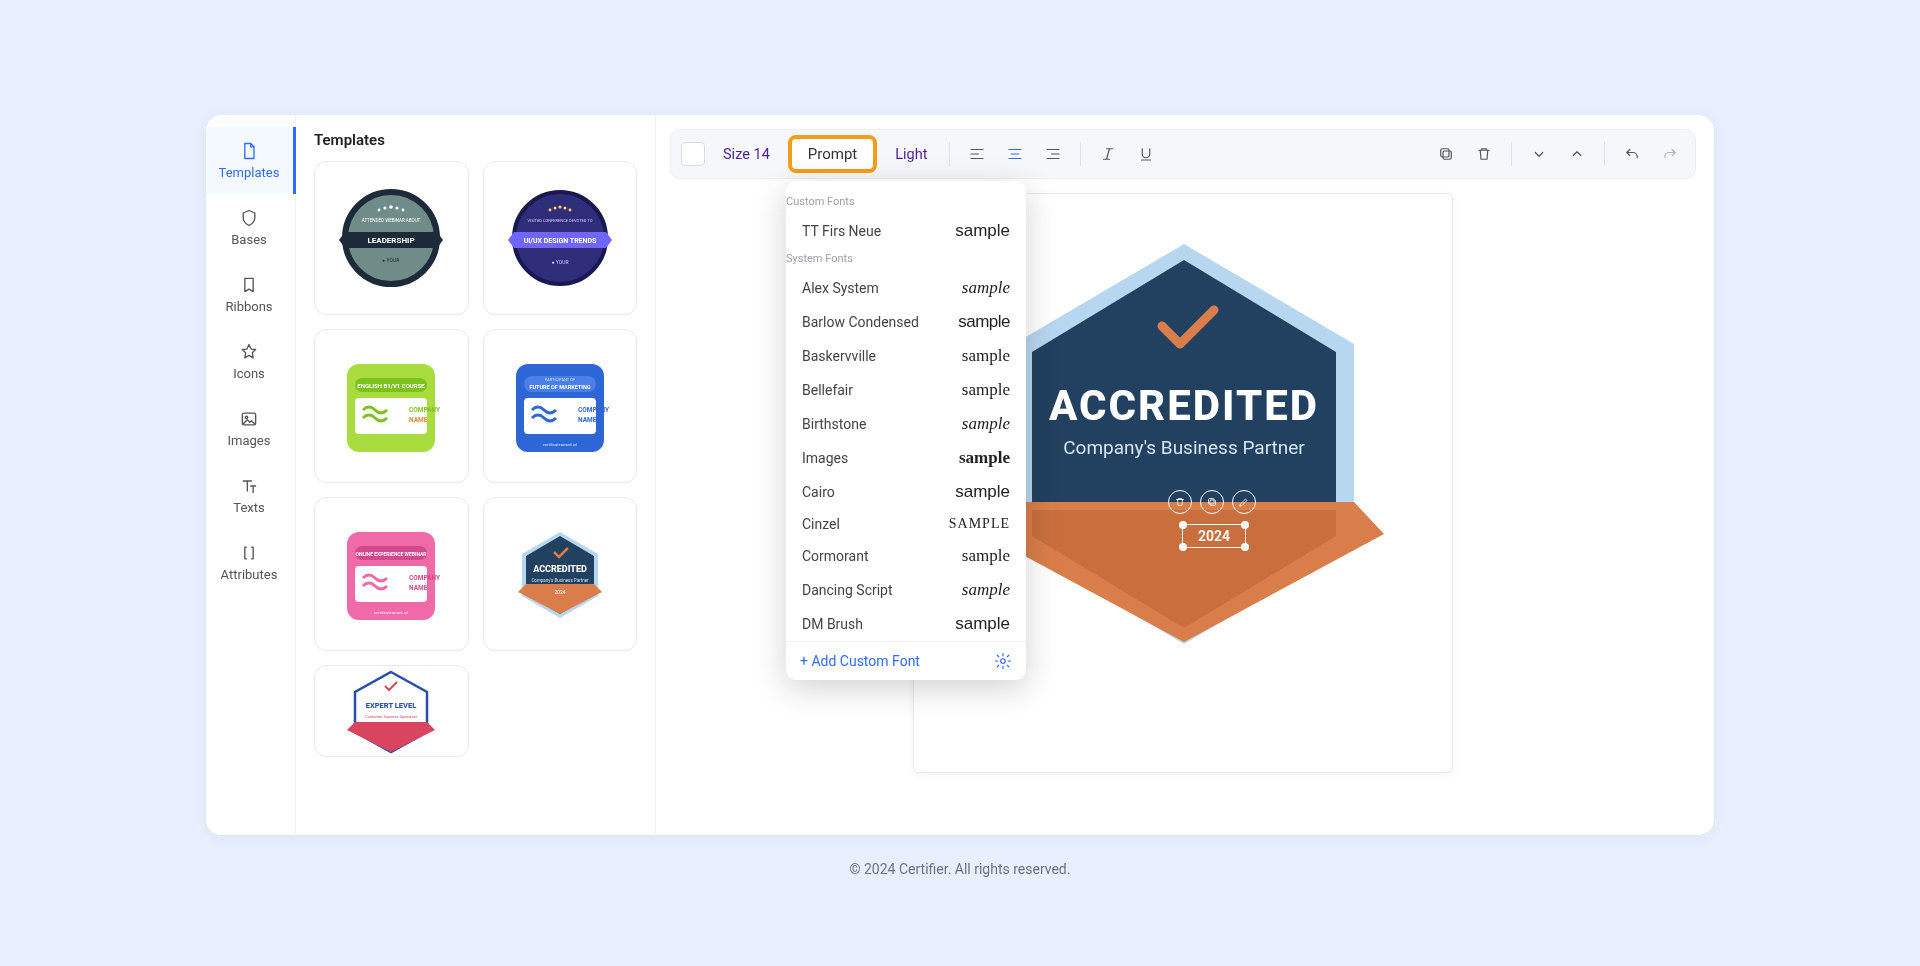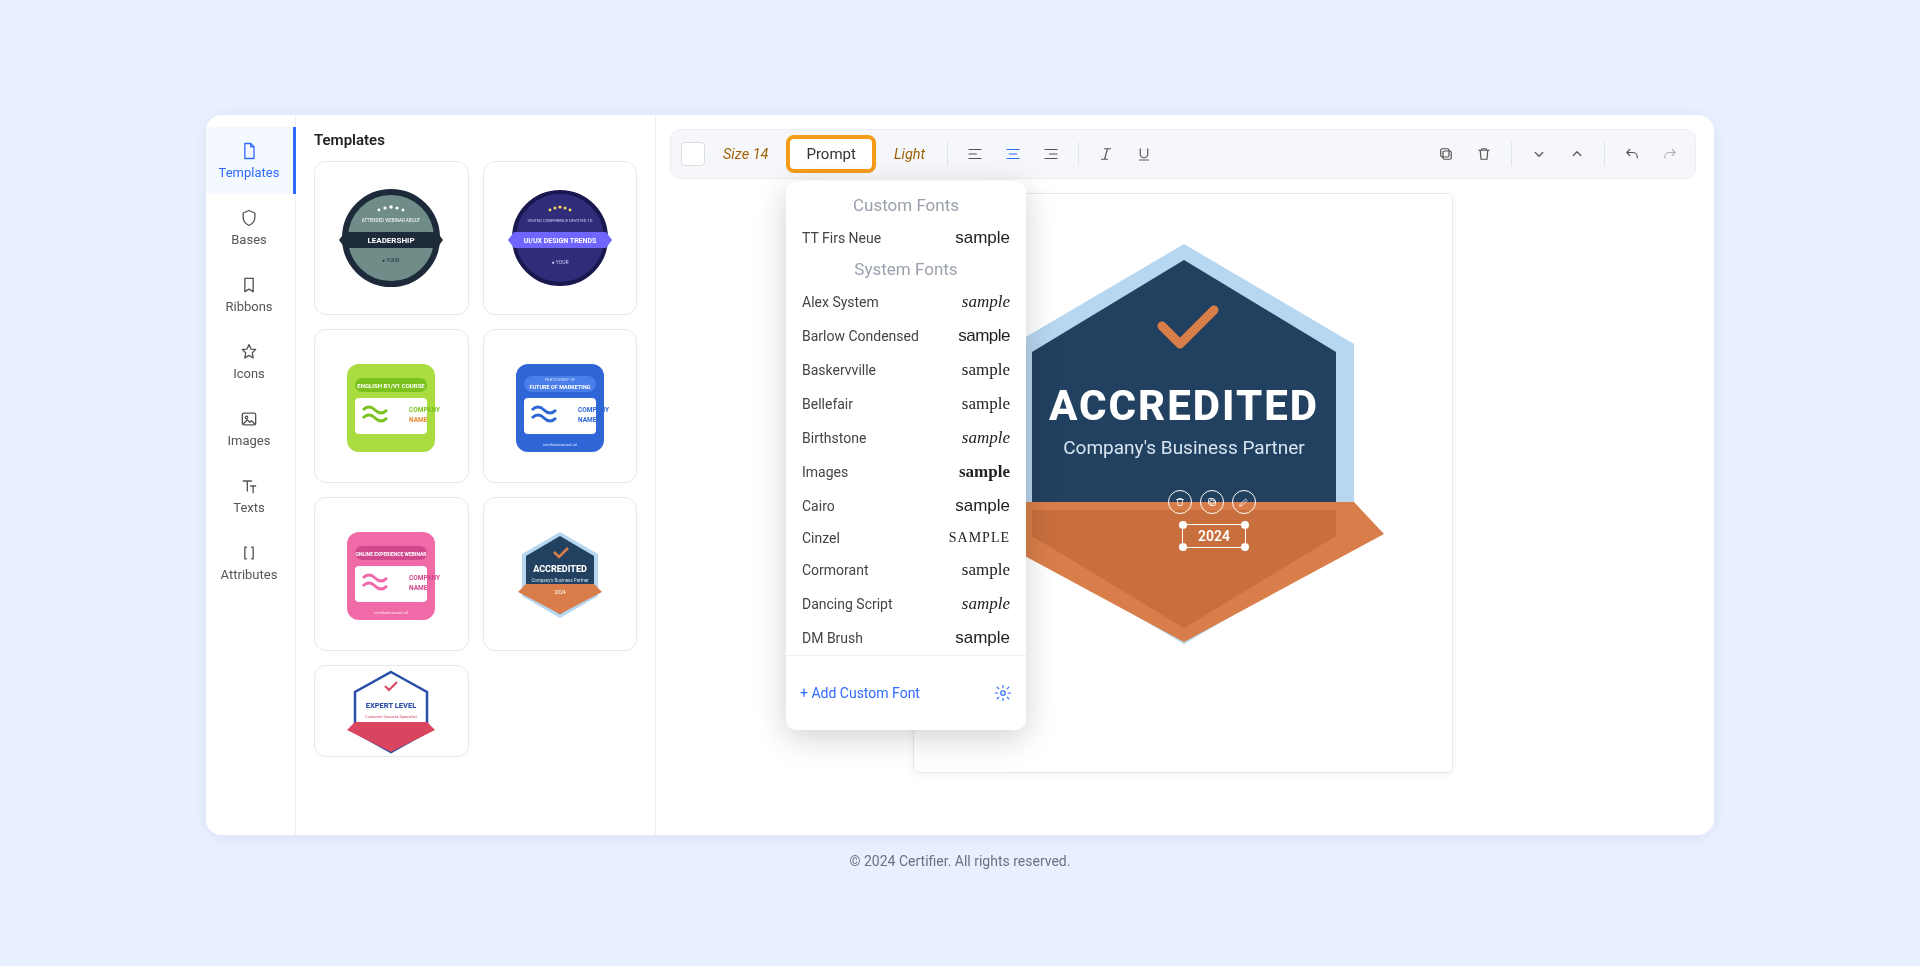--- a/index.html
+++ b/index.html
@@ -14,45 +14,45 @@
 
   .panel { width:360px; padding:16px 18px; border-right:1px solid #eef0f4; overflow:hidden; }
   .panel-title { font-weight:600; font-size:15px; color:#222; margin-bottom:12px; }
   .grid { display:grid; grid-template-columns:1fr 1fr; gap:14px; }
   .tile { border:1px solid #e8e9ee; border-radius:12px; height:154px; display:flex; align-items:center; justify-content:center; background:#fff; cursor:pointer; }
   .tile svg { width:120px; height:120px; }
 
   .canvas-area { flex:1; position:relative; display:flex; flex-direction:column; }
   .toolbar { height:50px; margin:14px 18px 0 14px; background:#f6f7fa; border:1px solid #eceef3; border-radius:10px; display:flex; align-items:center; padding:0 10px; gap:8px; position:relative; z-index:5; }
   .color-sw { width:24px; height:24px; border-radius:4px; border:1px solid #d9dce3; background:#fff; }
-  .t-btn { font-size:14.5px; color:#a16207; padding:5px 10px; border-radius:6px; background:transparent; border:none; cursor:pointer;font-style:italic; }
+  .t-btn { font-size:14.5px; color:#4c1d95; padding:5px 10px; border-radius:6px; background:transparent; border:none; cursor:pointer; }
   .font-btn { border:4px solid #f59c1a; border-radius:8px; padding:6px 16px; font-size:15px; color:#333; background:#fff; cursor:pointer; }
   .sep { width:1px; height:24px; background:#e0e3ea; margin:0 4px; }
   .icon-btn { width:30px; height:30px; display:flex; align-items:center; justify-content:center; border-radius:6px; cursor:pointer; color:#555; }
   .icon-btn.active-b { color:#2f6bff; }
   .spacer { flex:1; }
 
   .font-drop { position:absolute; top:66px; left:130px; width:240px; background:#fff; border-radius:10px; box-shadow:0 8px 32px rgba(0,0,0,.18); padding:10px 0 0 0; z-index:20; font-size:14px; color:#444; }
-  .fd-section { font-size:17px; color:#9aa0ac; padding:4px 33px 6px;text-align:center; }
+  .fd-section { font-size:11px; color:#9aa0ac; padding:4px 0 6px; }
   .fd-item { display:flex; align-items:center; justify-content:space-between; padding:7px 16px; cursor:pointer; }
   .fd-item .samp { font-style:italic; color:#222; font-size:17px; }
-  .fd-footer { display:flex; align-items:center; justify-content:space-between; border-top:1px solid #eef0f4; padding:28px 14px; }
+  .fd-footer { display:flex; align-items:center; justify-content:space-between; border-top:1px solid #eef0f4; padding:10px 14px; }
   .fd-footer .add { color:#2f6bff; font-size:14px; cursor:pointer; }
   .fd-footer .gear { color:#2f6bff; width:18px; height:18px; }
 
   .canvas { flex:1; margin:14px 18px 0 14px; display:flex; justify-content:center; }
   .art { width:540px; height:580px; border:1px solid #e8e9ee; border-radius:6px; position:relative; background:#fff; box-shadow:0 2px 8px rgba(0,0,0,.05); }
   .badge-svg { position:absolute; top:40px; left:70px; }
   .sel-year { position:absolute; top:330px; left:268px; width:64px; height:24px; border:1.5px solid #fff; border-radius:4px; display:flex; align-items:center; justify-content:center; color:#fff; font-size:14px; font-weight:600; z-index:3; }
   .sel-handle { position:absolute; width:8px; height:8px; background:#fff; border-radius:50%; }
   .sel-year .h-tl{top:-4px;left:-4px}.sel-year .h-tr{top:-4px;right:-4px}.sel-year .h-bl{bottom:-4px;left:-4px}.sel-year .h-br{bottom:-4px;right:-4px}
   .ctx-tools { position:absolute; top:296px; left:254px; display:flex; gap:8px; z-index:3; }
   .ctx-tools .c { width:24px;height:24px;border:1.5px solid #fff;border-radius:50%;display:flex;align-items:center;justify-content:center;color:#fff;cursor:pointer; }
 
-  .footer { width:100%; text-align:center; font-size:14px; color:#6b7280; padding:18px 0 0; }
+  .footer { width:100%; text-align:center; font-size:14px; color:#6b7280; padding:18px 0 0;margin-top:8px; }
 
   .ico-line { stroke:currentColor; stroke-width:1.6; fill:none; stroke-linecap:round; stroke-linejoin:round; }
 </style>
 </head>
 <body>
 
 <div class="stage">
   <div class="app-window">
 
     <div class="sidebar">

